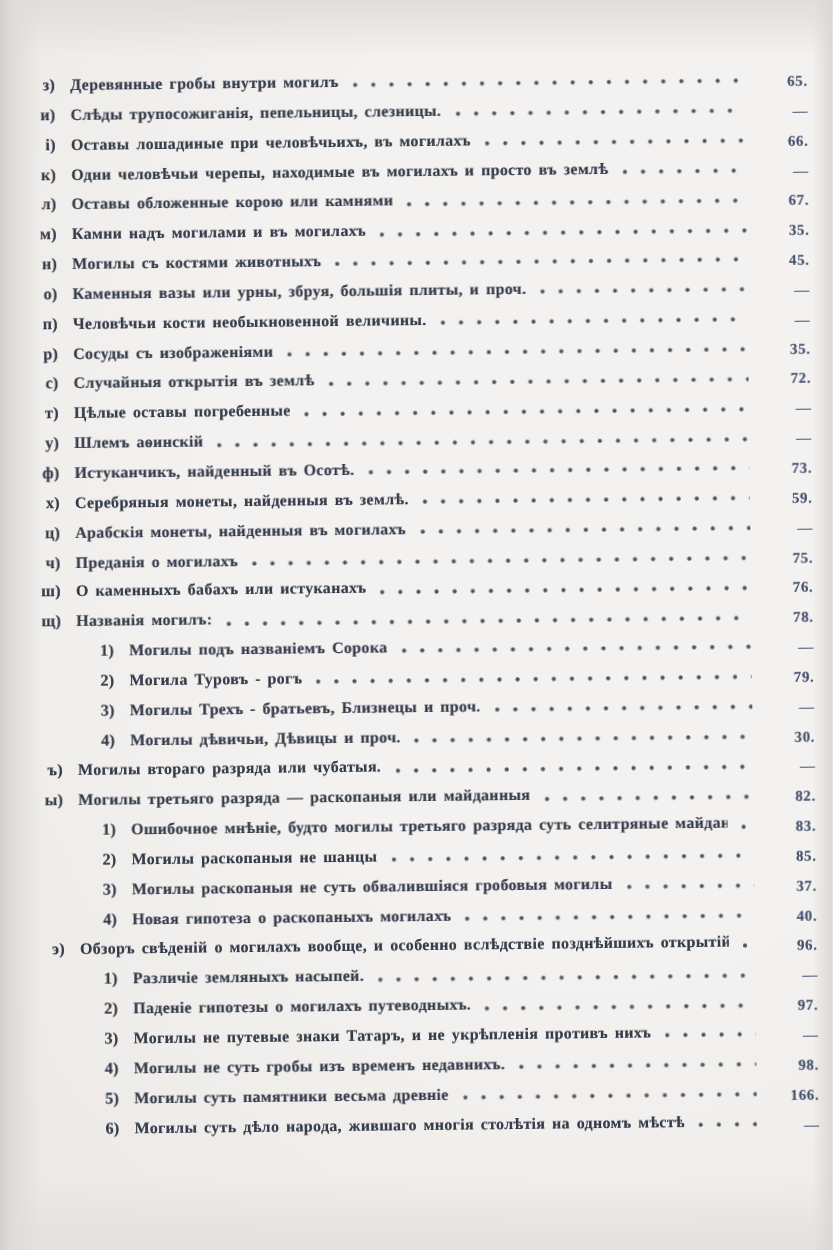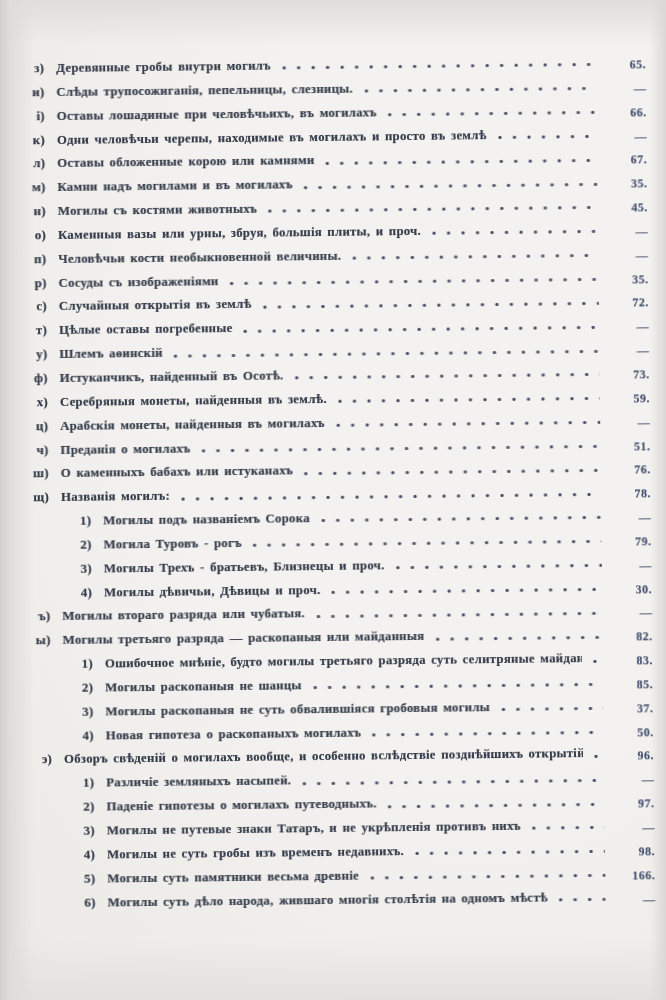--- a/index.html
+++ b/index.html
@@ -172,21 +172,21 @@
     <span class="label">ц)</span>
     <span class="text">Арабскія монеты, найденныя въ могилахъ</span>
     <span class="leader"></span>
     <span class="pagenum">—</span>
   </div>
 
   <div class="row indent0">
     <span class="label">ч)</span>
     <span class="text">Преданія о могилахъ</span>
     <span class="leader"></span>
-    <span class="pagenum">51.</span>
+    <span class="pagenum">75.</span>
   </div>
 
   <div class="row indent0">
     <span class="label">ш)</span>
     <span class="text">О каменныхъ бабахъ или истуканахъ</span>
     <span class="leader"></span>
     <span class="pagenum">76.</span>
   </div>
 
   <div class="row indent0">
@@ -256,21 +256,21 @@
     <span class="label">3)</span>
     <span class="text">Могилы раскопаныя не суть обвалившіяся гробовыя могилы</span>
     <span class="leader"></span>
     <span class="pagenum">37.</span>
   </div>
 
   <div class="row indent1">
     <span class="label">4)</span>
     <span class="text">Новая гипотеза о раскопаныхъ могилахъ</span>
     <span class="leader"></span>
-    <span class="pagenum">50.</span>
+    <span class="pagenum">40.</span>
   </div>
 
   <div class="row indent0">
     <span class="label">э)</span>
     <span class="text">Обзоръ свѣденій о могилахъ вообще, и особенно вслѣдствіе позднѣйшихъ открытій .</span>
     <span class="leader"></span>
     <span class="pagenum">96.</span>
   </div>
 
   <div class="row indent1">

